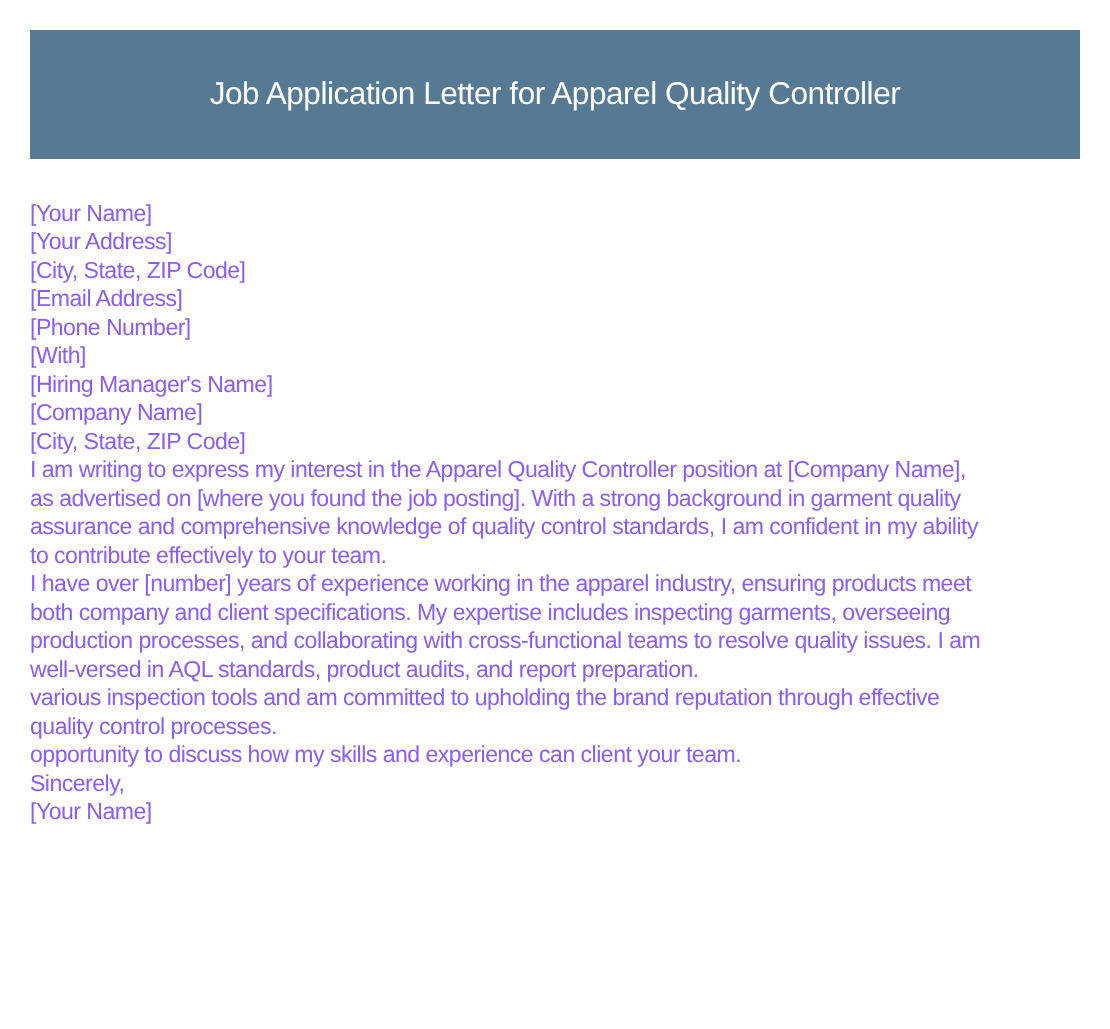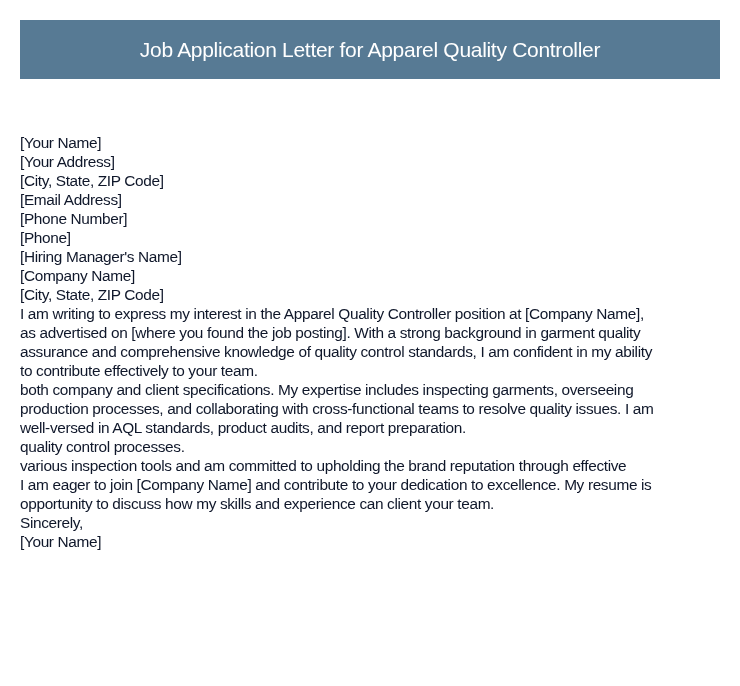--- a/index.html
+++ b/index.html
@@ -12,39 +12,39 @@
       height: 686px;
       position: relative;
       overflow: hidden;
       font-family: "Liberation Sans", sans-serif;
     }
     .header {
       position: absolute;
       left: 20px;
       top: 20px;
       width: 700px;
-      height: 59px;
+      height: 86px;
       background: #577a94;
       display: flex;
       align-items: center;
       justify-content: center;
     }
     .header-title {
       color: #ffffff;
       font-family: "Liberation Sans", sans-serif;
       font-size: 21px;
       letter-spacing: -0.3px;
       white-space: nowrap;
     }
     .letter {
       position: absolute;
       left: 20px;
       top: 133px;
       width: 702px;
-      color: #0f172a;
+      color: #8b5cf6;
       font-family: "Liberation Sans", sans-serif;
       font-size: 15.4px;
       line-height: 19px;
       letter-spacing: -0.35px;
     }
     .letter .line {
       display: block;
       white-space: nowrap;
     }
     .letter .para {
@@ -58,46 +58,46 @@
   <span class="header-title">Job Application Letter for Apparel Quality Controller</span>
 </div>
 
 <div class="letter">
   <div>
     <span class="line">[Your Name]</span>
     <span class="line">[Your Address]</span>
     <span class="line">[City, State, ZIP Code]</span>
     <span class="line">[Email Address]</span>
     <span class="line">[Phone Number]</span>
-    <span class="line">[Phone]</span>
+    <span class="line">[With]</span>
   </div>
   <div>
     <span class="line">[Hiring Manager's Name]</span>
     <span class="line">[Company Name]</span>
     <span class="line">[City, State, ZIP Code]</span>
   </div>
 
   <div class="para">
     <span class="line">I am writing to express my interest in the Apparel Quality Controller position at [Company Name],</span>
     <span class="line">as advertised on [where you found the job posting]. With a strong background in garment quality</span>
     <span class="line">assurance and comprehensive knowledge of quality control standards, I am confident in my ability</span>
     <span class="line">to contribute effectively to your team.</span>
   </div>
 
   <div class="para">
+    <span class="line">I have over [number] years of experience working in the apparel industry, ensuring products meet</span>
     <span class="line">both company and client specifications. My expertise includes inspecting garments, overseeing</span>
     <span class="line">production processes, and collaborating with cross-functional teams to resolve quality issues. I am</span>
     <span class="line">well-versed in AQL standards, product audits, and report preparation.</span>
   </div>
 
   <div class="para">
+    <span class="line">various inspection tools and am committed to upholding the brand reputation through effective</span>
     <span class="line">quality control processes.</span>
-    <span class="line">various inspection tools and am committed to upholding the brand reputation through effective</span>
   </div>
 
   <div class="para">
-    <span class="line">I am eager to join [Company Name] and contribute to your dedication to excellence. My resume is</span>
     <span class="line">opportunity to discuss how my skills and experience can client your team.</span>
   </div>
 
   <span class="line">Sincerely,</span>
   <span class="line">[Your Name]</span>
 </div>
 
 </body></html>

